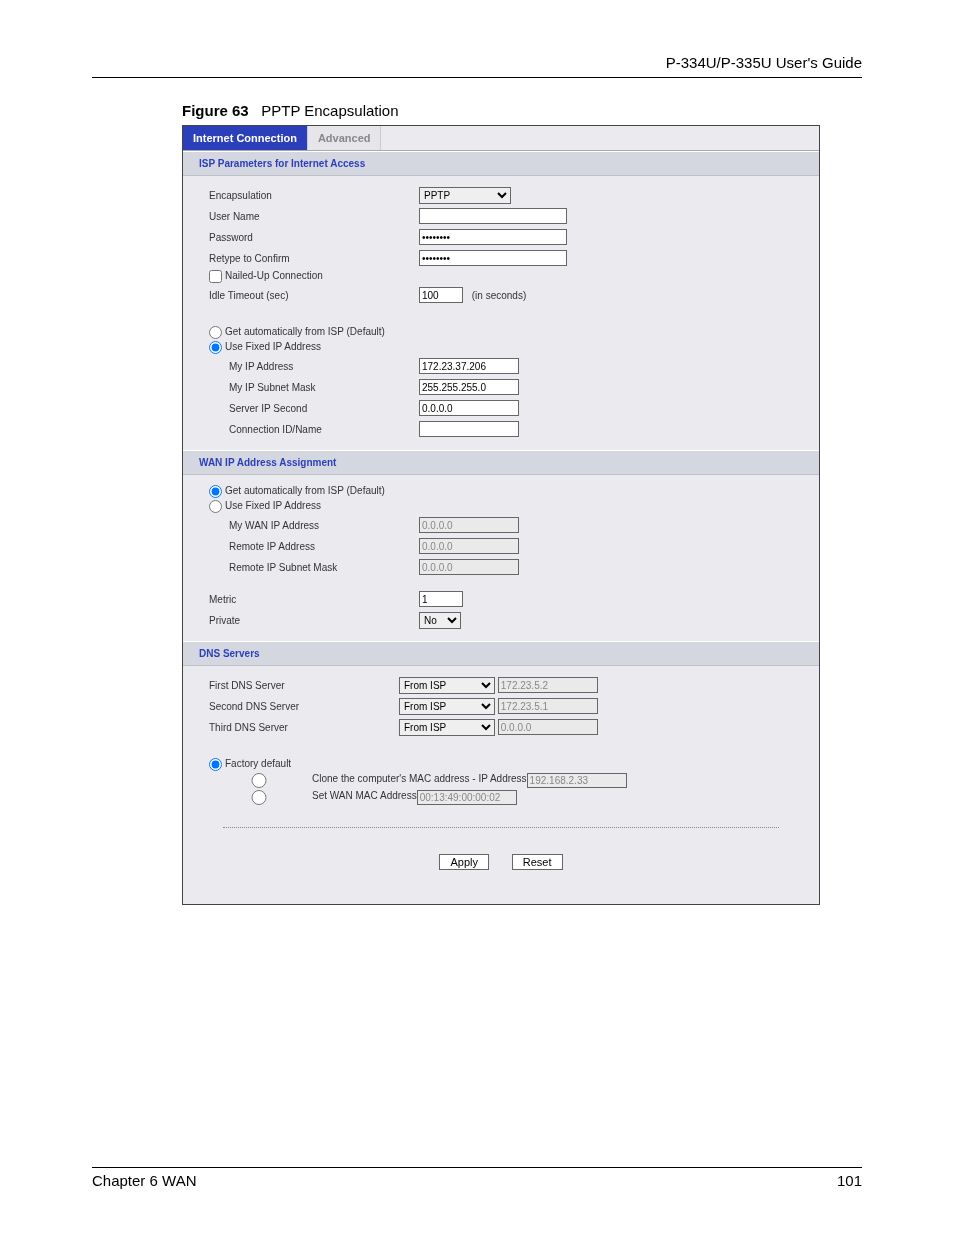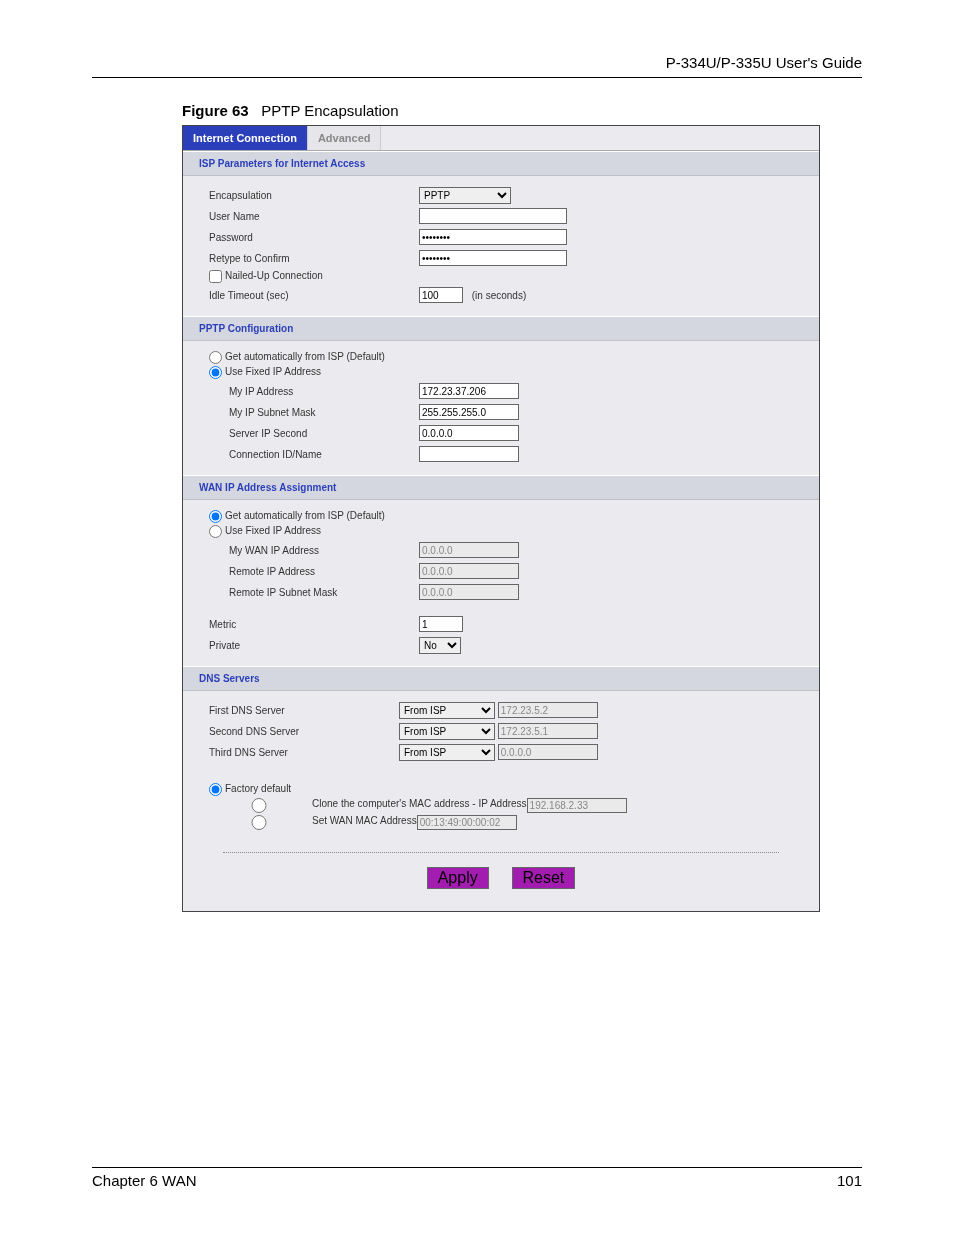--- a/index.html
+++ b/index.html
@@ -115,25 +115,25 @@
   .dotted-sep {
     border: none;
     border-top: 1px dotted #888;
     margin: 10px 40px 6px 40px;
   }
   .btn-row {
     text-align: center;
     padding: 4px 0 18px 0;
   }
   .btn-row button {
-    font-size: 16px;
+    font-size: 11px;
     padding: 1px 10px;
-    margin: 4px 10px;
+    margin: 16px 10px;
     border: 1px solid #666;
-    background: #a21caf;
+    background: #ffffff;
     cursor: pointer;
   }
   .footer {
     position: absolute;
     bottom: 46px;
     left: 92px;
     right: 92px;
   }
   .hr-bot {
     border: none;
@@ -196,21 +196,20 @@
       </div>
       <div class="row">
         <div class="lbl">Idle Timeout (sec)</div>
         <div class="ctrl">
           <input type="text" class="short" value="100" style="">
           <span class="inline-txt">(in seconds)</span>
         </div>
       </div>
     </div>
 
-    <div class="section-header">PPTP Configuration</div>
     <div class="section-body">
       <div class="radio-row">
         <input type="radio" name="pptp" style="">
         <span>Get automatically from ISP (Default)</span>
       </div>
       <div class="radio-row">
         <input type="radio" name="pptp" checked="" style="">
         <span>Use Fixed IP Address</span>
       </div>
       <div class="row">

